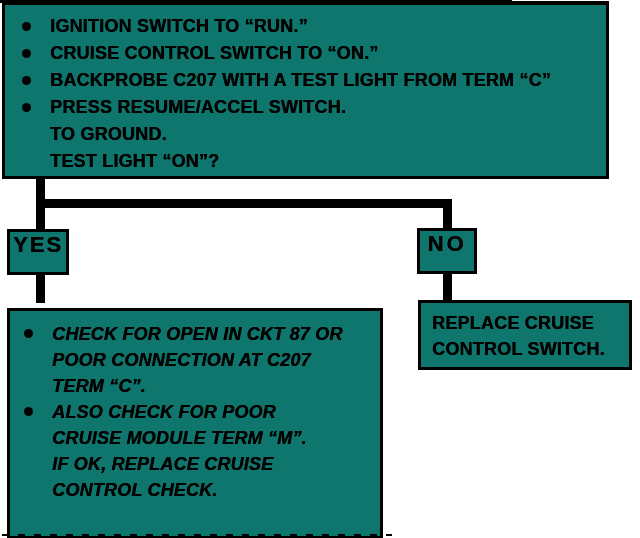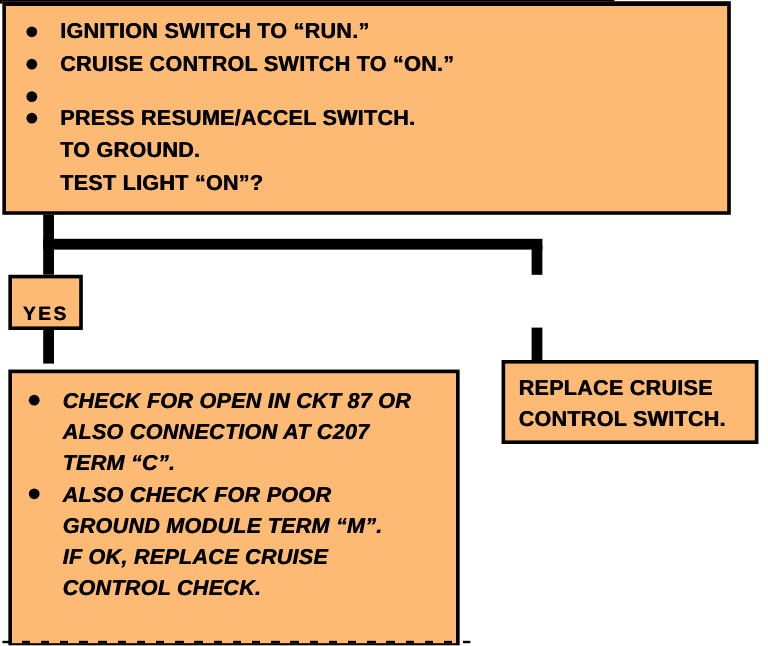--- a/index.html
+++ b/index.html
@@ -2,37 +2,37 @@
 <html><head>
 <meta charset="utf-8">
 <style>
   html,body{margin:0;padding:0;background:#ffffff;}
   .page{
     position:relative;width:640px;height:538px;background:#ffffff;
     font-family:"Liberation Sans",sans-serif;color:#000;font-weight:700;
     overflow:hidden;
   }
   .box{
-    position:absolute;border:3px solid #000;background:#fdba74;
+    position:absolute;border:3px solid #000;background:#0f766e;
     box-sizing:border-box;
   }
   .conn{position:absolute;background:#000;}
   .rows{font-size:18px;letter-spacing:0.2px;}
   .row{display:flex;align-items:flex-start;}
   .btcell{flex:none;width:28px;}
   .dot{display:block;width:9px;height:9px;border-radius:50%;background:#000;}
   .txt{white-space:nowrap;text-shadow:0.45px 0 0 #000;}
   
   .top-box{left:2px;top:1px;width:607px;height:178px;border-top-width:4px;}
   .top-box .rows{padding:8px 4px 0 17px;line-height:27px;}
   .top-box .btcell{padding-top:9px;}
   
   .label-box{
-    display:flex;align-items:flex-end;justify-content:center;
-    font-size:16px;text-shadow:0.45px 0 0 #000;
+    display:flex;align-items:flex-start;justify-content:center;
+    font-size:22px;text-shadow:0.45px 0 0 #000;
   }
   .yes-box{left:7px;top:229px;width:62px;height:46px;letter-spacing:2px;}
   .no-box{left:417px;top:228px;width:60px;height:46px;letter-spacing:3px;}
   
   .yes-result{left:7px;top:308px;width:376px;height:231px;font-style:italic;}
   .yes-result .rows{padding:10px 2px 0 14px;line-height:26px;}
   .yes-result .btcell{padding-top:8px;}
   .no-result{left:418px;top:300px;width:214px;height:70px;}
   .no-result .rows{padding:7px 0 0 11px;line-height:26px;}
   
@@ -74,20 +74,21 @@
       <div class="row">
         <span class="btcell">
             <span class="dot"></span>
           </span>
         <span class="txt">CRUISE CONTROL SWITCH TO “ON.”</span>
       </div>
       <div class="row">
         <span class="btcell">
             <span class="dot"></span>
           </span>
+        <span class="txt">BACKPROBE C207 WITH A TEST LIGHT FROM TERM “C”</span>
       </div>
       <div class="row">
         <span class="btcell">
             <span class="dot"></span>
           </span>
         <span class="txt">PRESS RESUME/ACCEL SWITCH.</span>
       </div>
       <div class="row">
         <span class="btcell"></span>
         <span class="txt">TO GROUND.</span>
@@ -101,46 +102,49 @@
 
   <div class="conn trunk"></div>
   <div class="conn crossbar"></div>
   <div class="conn drop-no"></div>
   <div class="conn drop-yes-result"></div>
   <div class="conn drop-no-result"></div>
 
   <div class="box label-box yes-box">
     <span>YES</span>
   </div>
+  <div class="box label-box no-box">
+    <span>NO</span>
+  </div>
 
   <div class="box yes-result">
     <div class="rows">
       <div class="row">
         <span class="btcell">
             <span class="dot"></span>
           </span>
         <span class="txt">CHECK FOR OPEN IN CKT 87 OR</span>
       </div>
       <div class="row">
         <span class="btcell"></span>
-        <span class="txt">ALSO CONNECTION AT C207</span>
+        <span class="txt">POOR CONNECTION AT C207</span>
       </div>
       <div class="row">
         <span class="btcell"></span>
         <span class="txt">TERM “C”.</span>
       </div>
       <div class="row">
         <span class="btcell">
             <span class="dot"></span>
           </span>
         <span class="txt">ALSO CHECK FOR POOR</span>
       </div>
       <div class="row">
         <span class="btcell"></span>
-        <span class="txt">GROUND MODULE TERM “M”.</span>
+        <span class="txt">CRUISE MODULE TERM “M”.</span>
       </div>
       <div class="row">
         <span class="btcell"></span>
         <span class="txt">IF OK, REPLACE CRUISE</span>
       </div>
       <div class="row">
         <span class="btcell"></span>
         <span class="txt">CONTROL CHECK.</span>
       </div>
     </div>

